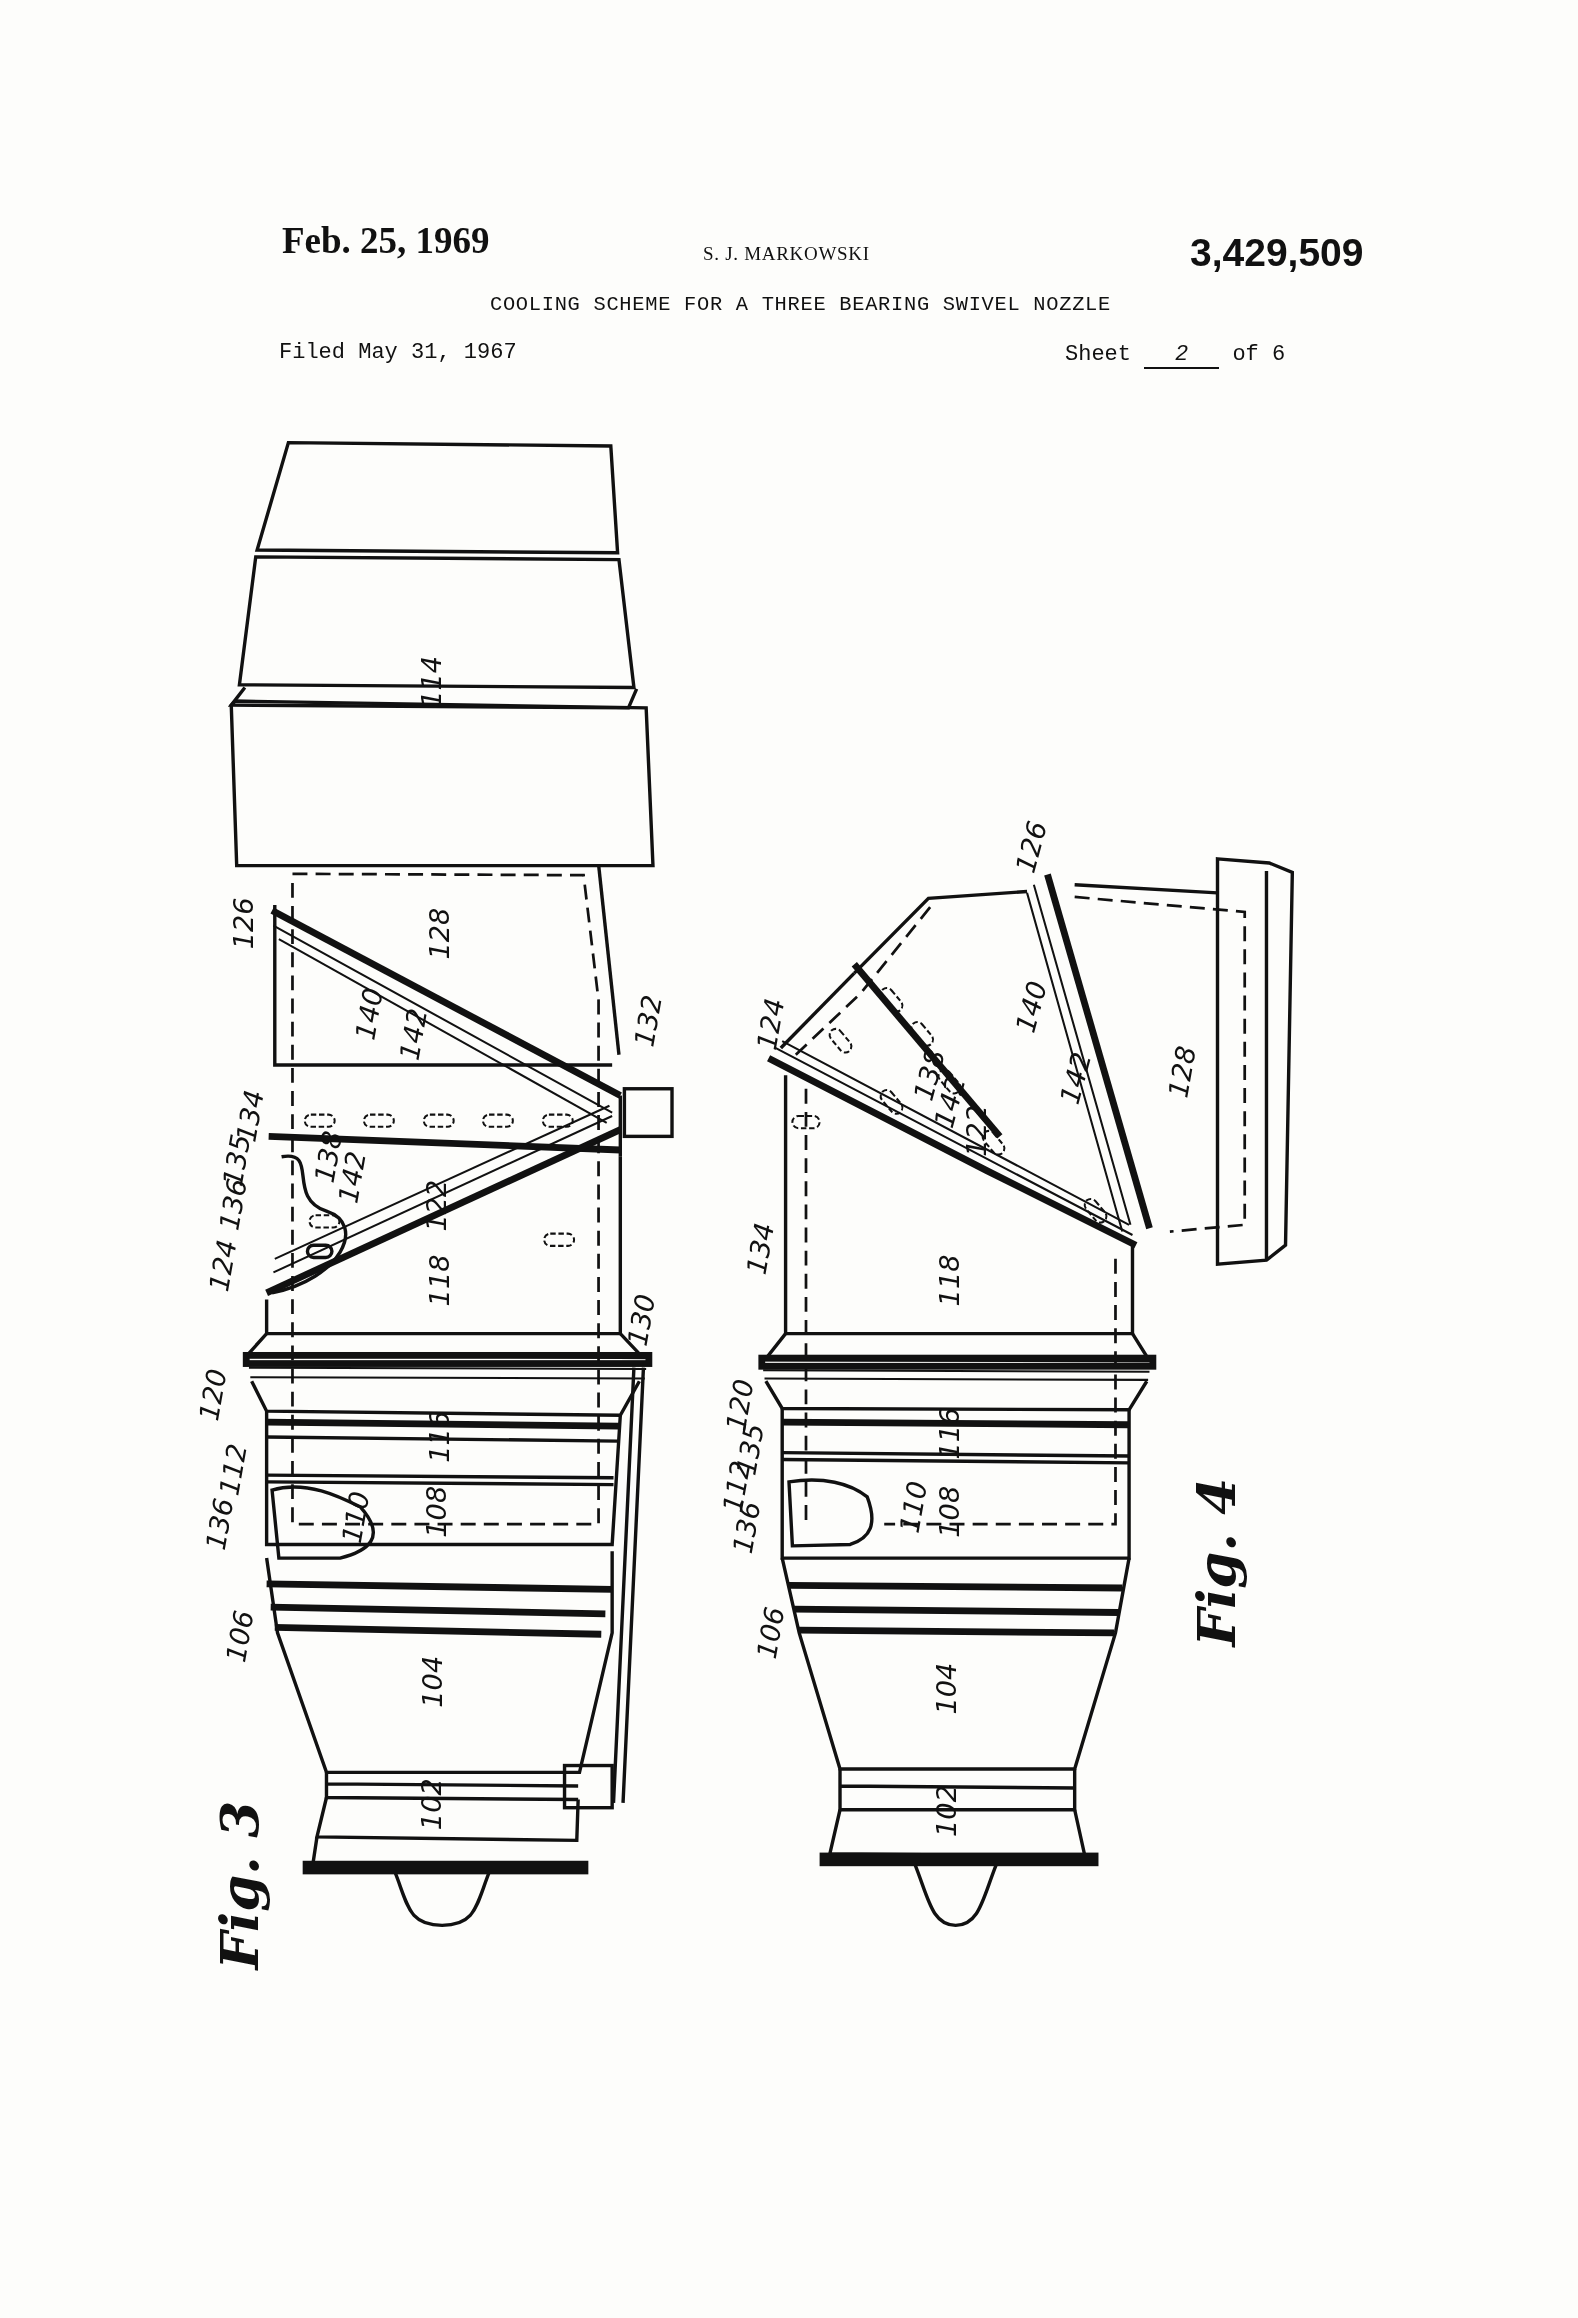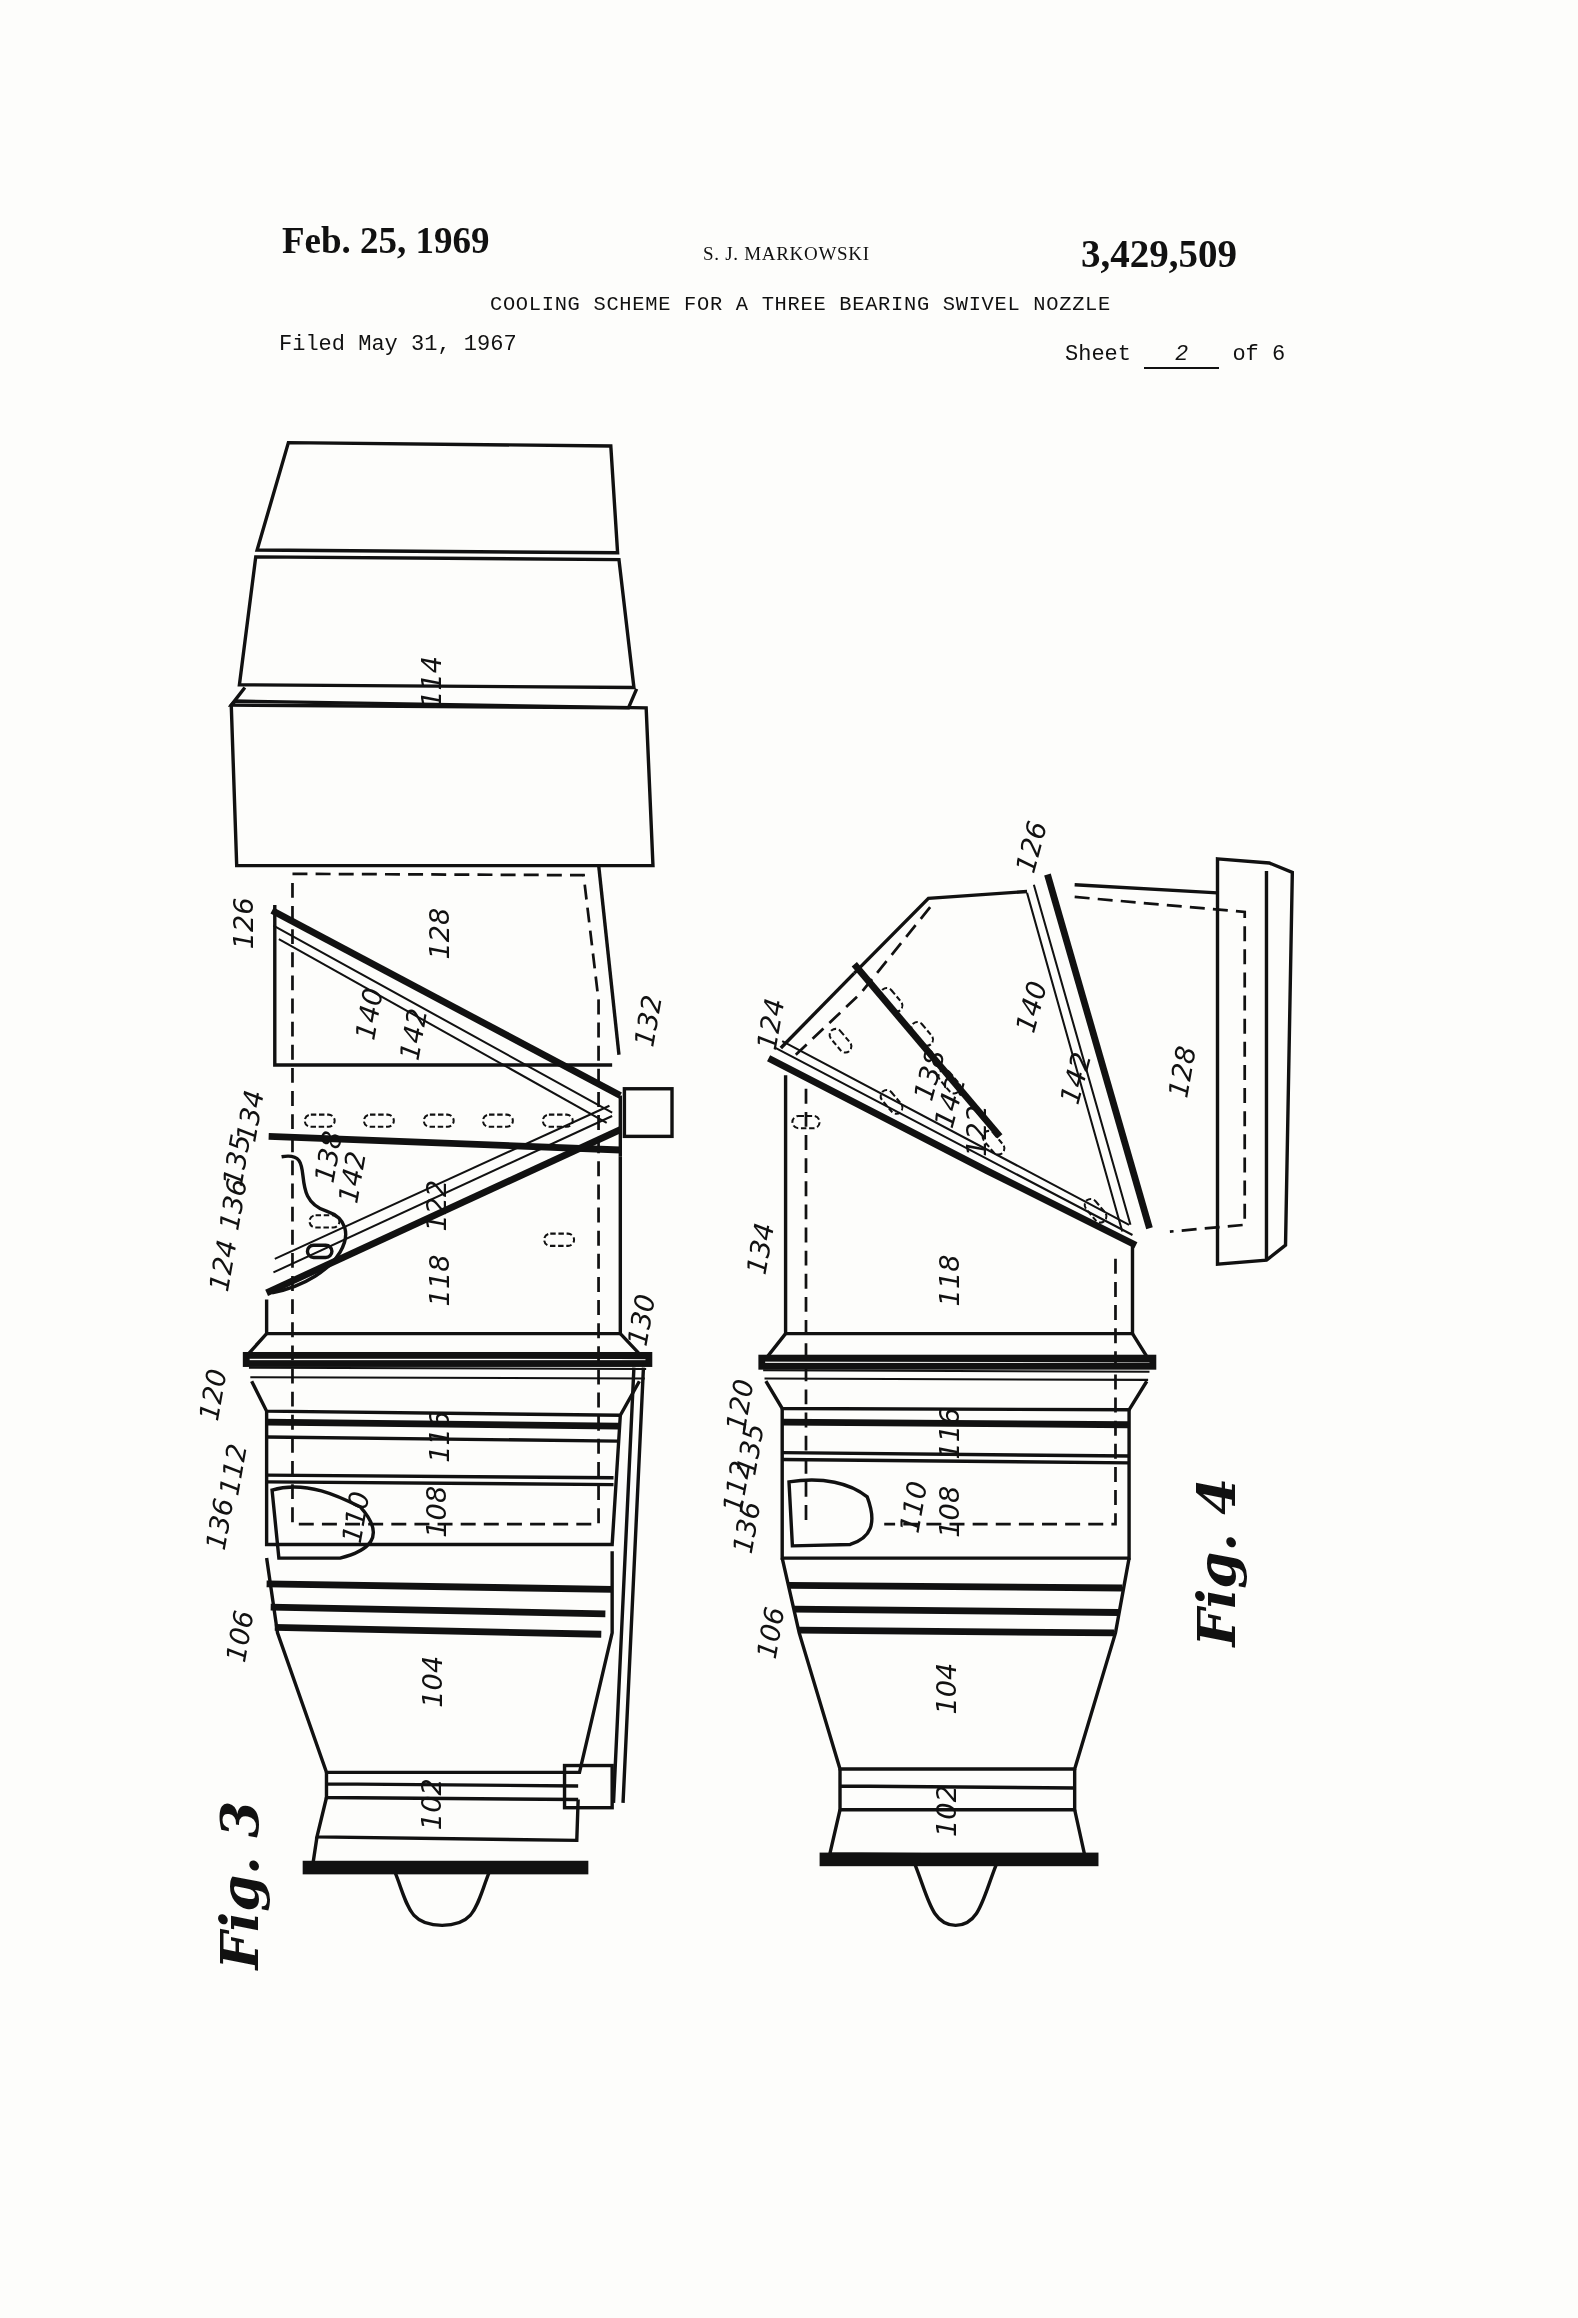--- a/index.html
+++ b/index.html
@@ -1,22 +1,22 @@
 <!DOCTYPE html>
 <html style="font-size:11px"><head>
 <meta charset="utf-8">
 <style>
   html, body { margin:0; padding:0; background:#fdfdfb; }
   body { width:1578px; height:2319px; position:relative; overflow:hidden; font-family:"DejaVu Serif", serif; color:#111; }
   .hdr { position:absolute; white-space:nowrap;margin-left:44px; }
   #date { left:238px; top:219px; font-family:"Liberation Serif", serif; font-weight:bold; font-size:37px; }
   #inventor { left:659px; top:243px; font-family:Liberation Serif, serif; font-size:19px; letter-spacing:0.7px; }
-  #patno { left:1037px; top:231px; font-family:Liberation Serif, serif; font-weight:bold; font-size:39px; }
+  #patno { left:1146px; top:231px; font-family:Liberation Sans, sans-serif; font-weight:bold; font-size:39px; }
   #title { left:446px; top:293px; font-family:"Liberation Mono", monospace; font-size:20.4px; letter-spacing:0.7px;text-align:right; }
-  #filed { left:235px; top:332px; font-family:"Liberation Mono", monospace; font-size:22px; }
+  #filed { left:235px; top:340px; font-family:"Liberation Mono", monospace; font-size:22px; }
   #sheet { left:1021px; top:342px; font-family:"Liberation Mono", monospace; font-size:22px; }
   #sheet .num { display:inline-block; width:75px; text-align:center; border-bottom:2px solid #111; font-style:italic; }
   svg { position:absolute; left:0; top:0; }
   .ln { fill:none; stroke:#111; stroke-width:5; }
   .th { fill:none; stroke:#111; stroke-width:3; }
   .tk { fill:none; stroke:#111; stroke-width:10; }
   .ds { fill:none; stroke:#111; stroke-width:4; stroke-dasharray:22 12; }
   .lbl { font-family:"DejaVu Sans", sans-serif; font-style:italic; font-size:40px; fill:#111; }
   .fig { font-family:"DejaVu Serif", serif; font-weight:bold; font-style:italic; font-size:78px; fill:#111; }
 </style>

